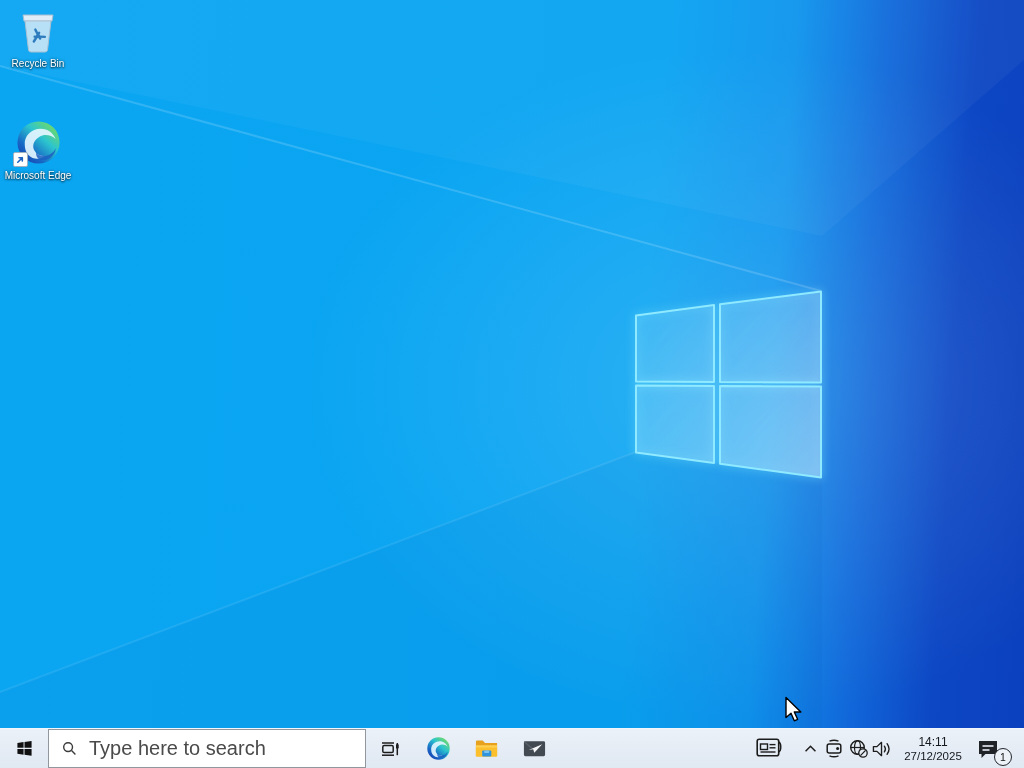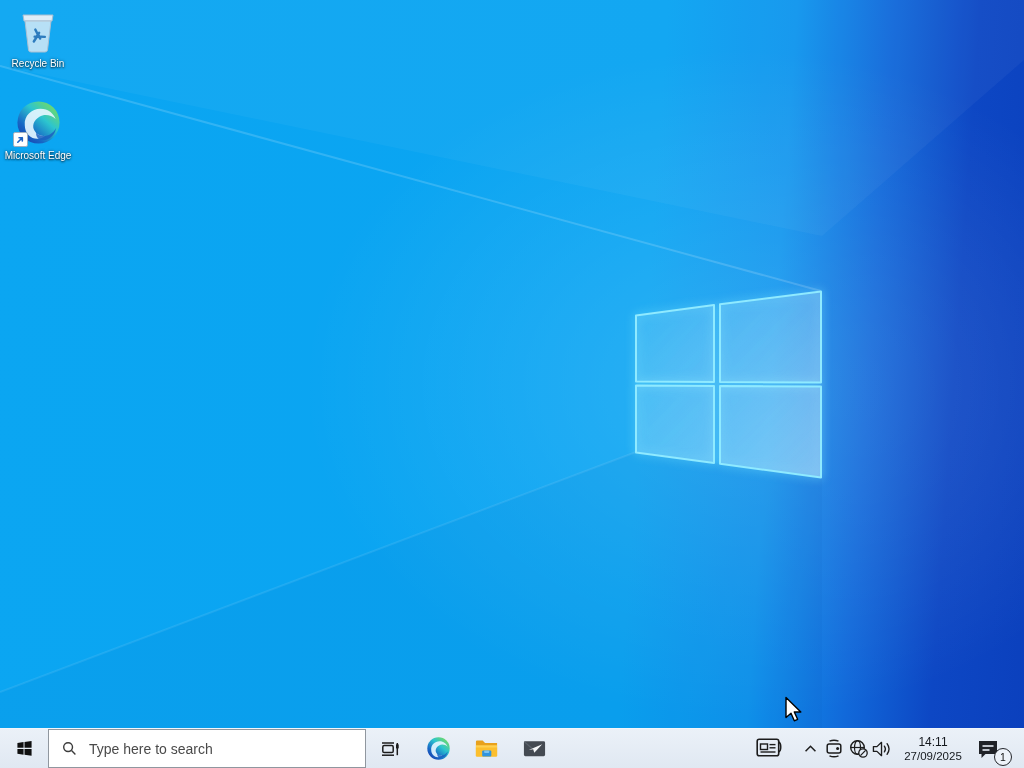--- a/index.html
+++ b/index.html
@@ -13,34 +13,34 @@
       linear-gradient(94deg, #0ba6f2 0%, #0aa4f2 62%, #0f95ee 74%, #1169da 83%, #0d47c4 91%, #0b40bd 100%);}
   .wallpaper svg{position:absolute;inset:0;}
 
   
   .desk-icon{position:absolute;left:2px;width:72px;display:flex;flex-direction:column;
     align-items:center;cursor:default;}
   .desk-icon .glyph{display:flex;align-items:center;justify-content:center;}
   .desk-icon .lbl{margin-top:3px;font-size:10px;line-height:13px;color:#fff;text-align:center;
     text-shadow:0 1px 2px rgba(0,0,0,.75), 0 0 3px rgba(0,0,0,.5);max-width:68px;}
   #icon-recycle{top:8px;}
-  #icon-edge{top:99px;}
+  #icon-edge{top:119px;}
   .edge-wrap{position:relative;width:47px;height:47px;}
   .shortcut-badge{position:absolute;left:-2px;bottom:-1px;width:13px;height:13px;background:#fff;
     border:1px solid #9fb0c0;border-radius:2px;display:flex;align-items:center;justify-content:center;}
 
   
   .taskbar{position:absolute;left:0;bottom:0;width:1024px;height:40px;
     background:linear-gradient(#ebf1f8,#e0e8f2);
     display:flex;align-items:stretch;border-top:1px solid #f2f6fb;box-sizing:border-box;}
   .tb-btn{width:48px;display:flex;align-items:center;justify-content:center;background:transparent;
     border:none;padding:0;cursor:pointer;}
   .searchbox{width:318px;background:#fff;border:1px solid #90979f;box-sizing:border-box;
     display:flex;align-items:center;padding:0 0 0 13px;gap:10px;}
-  .searchbox input{border:none;outline:none;flex:1;font-size:14px;color:#333;
+  .searchbox input{border:none;outline:none;flex:1;font-size:20px;color:#333;
     font-family:"Liberation Sans", sans-serif;background:transparent;}
   .searchbox input::placeholder{color:#4a4a4a;opacity:1;}
   .tb-spacer{flex:1;}
   .tray{display:flex;align-items:center;padding-right:6px;}
   .tray-btn{height:40px;display:flex;align-items:center;justify-content:center;background:transparent;
     border:none;padding:0;cursor:pointer;}
   .tray-btn.news{width:34px;margin-right:12px;}
   .tray-btn.small{width:24px;}
   .clock{width:70px;display:flex;flex-direction:column;align-items:center;justify-content:center;
     font-size:12px;line-height:14px;color:#14181d;cursor:default;margin:0 4px;}
@@ -236,21 +236,21 @@
       <button class="tray-btn small">
         <svg width="20" height="18" viewBox="0 0 21 18">
           <polygon points="1.5,6.5 5.2,6.5 10,2 10,16 5.2,11.5 1.5,11.5" fill="none" stroke="#1c1c1c" stroke-width="1.4" stroke-linejoin="round"></polygon>
           <path d="M13 6 q2.2 3 0 6" stroke="#1c1c1c" stroke-width="1.4" fill="none" stroke-linecap="round"></path>
           <path d="M15.8 3.4 q4.2 5.6 0 11.2" stroke="#1c1c1c" stroke-width="1.4" fill="none" stroke-linecap="round"></path>
         </svg>
       </button>
 
       <button class="clock" style="border:none;background:transparent;">
         <span class="time">14:11</span>
-        <span class="date">27/09/2025</span>
+        <span class="date">27/12/2025</span>
       </button>
 
       <button class="notif">
         <svg width="24" height="24" viewBox="0 0 24 24">
           <path d="M3 4 H21 V17 H9.5 L5.5 21 V17 H3 Z" fill="#1f2227"></path>
           <line x1="6.5" y1="9" x2="17.5" y2="9" stroke="#e6edf6" stroke-width="1.6"></line>
           <line x1="6.5" y1="13" x2="13.5" y2="13" stroke="#e6edf6" stroke-width="1.6"></line>
         </svg>
         <span class="badge">1</span>
       </button>

